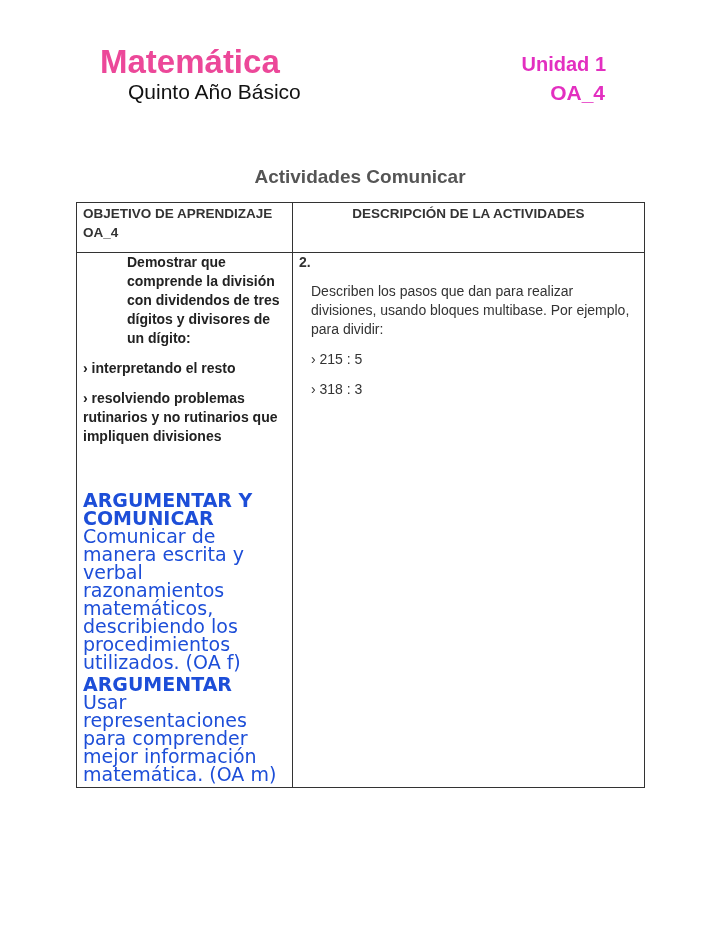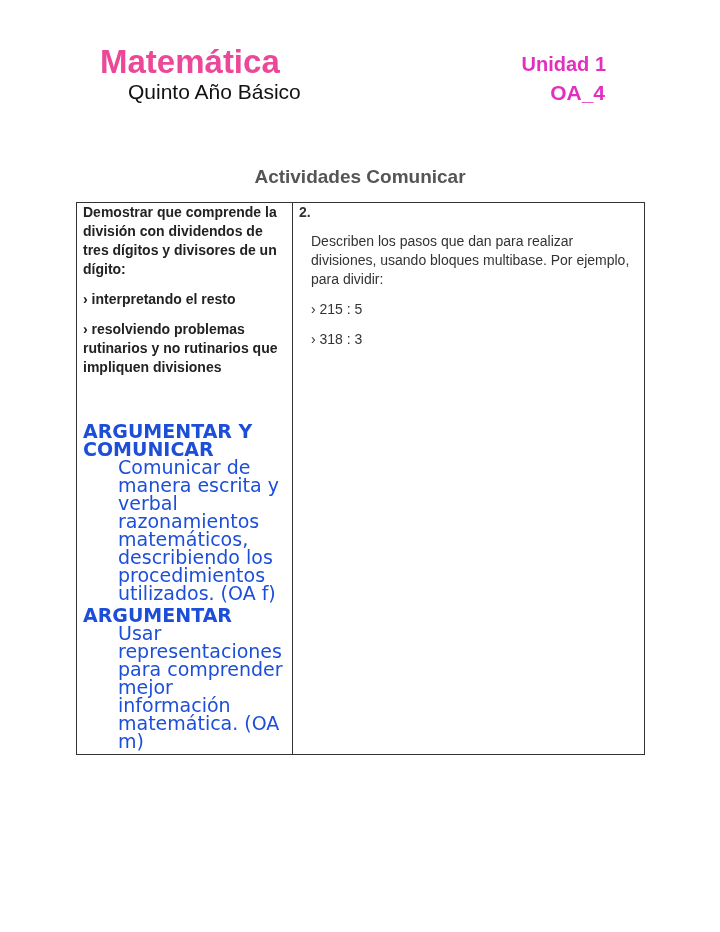--- a/index.html
+++ b/index.html
@@ -11,44 +11,48 @@
   .section-title { position: absolute; left: 0; width: 720px; top: 166px; text-align: center; font-size: 19px; font-weight: bold; color: #555; }
   table.act { position: absolute; left: 76px; top: 202px; width: 568px; border-collapse: collapse; table-layout: fixed; }
   table.act td, table.act th { border: 1px solid #333; vertical-align: top; padding: 0 6px; }
   table.act col.c1 { width: 216px; }
   table.act col.c2 { width: 352px; }
   th { font-size: 13.5px; font-weight: bold; color: #333; height: 48px; line-height: 19px; padding-top: 1px !important; }
   th.left { text-align: left; }
   th.center { text-align: center; }
   td.objective { height: 485px; font-size: 14px; font-weight: bold; color: #222; line-height: 19px; padding-top: 0 !important; }
   td.objective p { margin: 0 0 11px 0; }
-  td.objective p.first { margin-bottom: 11px; }
+  td.objective p.first { margin-bottom: 11px; margin-left: 44px; }
   .skills { margin-top: 45px; font-family: "DejaVu Sans", sans-serif; color: #1d4ed8; font-size: 19px; line-height: 18px; font-weight: normal; }
   .skills .skill-head { font-weight: bold; letter-spacing: 0px; }
-  .skills .skill-body { margin-bottom: 4px; margin-left: 35px; }
+  .skills .skill-body { margin-bottom: 4px; }
   td.desc { font-size: 14px; color: #333; line-height: 19px; padding-top: 0 !important; }
   td.desc .num { font-weight: bold; margin: 0 0 10px 0; }
   td.desc p { margin: 0 0 11px 12px; }
 </style>
 </head>
 <body>
 
 <div class="title">Matemática</div>
 <div class="subtitle">Quinto Año Básico</div>
 <div class="unit">Unidad 1</div>
 <div class="oa">OA_4</div>
 
 <div class="section-title">Actividades Comunicar</div>
 
 <table class="act">
   <colgroup>
       <col class="c1">
       <col class="c2">
     </colgroup>
   <tbody>
+      <tr>
+    <th class="left">OBJETIVO DE APRENDIZAJE OA_4</th>
+    <th class="center">DESCRIPCIÓN DE LA ACTIVIDADES</th>
+  </tr>
   <tr>
     <td class="objective">
       <p class="first">Demostrar que comprende la división con dividendos de tres dígitos y divisores de un dígito:</p>
       <p>› interpretando el resto</p>
       <p>› resolviendo problemas rutinarios y no rutinarios que impliquen divisiones</p>
       <div class="skills">
         <div class="skill-head">ARGUMENTAR Y COMUNICAR</div>
         <div class="skill-body">Comunicar de manera escrita y verbal razonamientos matemáticos, describiendo los procedimientos utilizados. (OA f)</div>
         <div class="skill-head">ARGUMENTAR</div>
         <div class="skill-body">Usar representaciones para comprender mejor información matemática. (OA m)</div>

